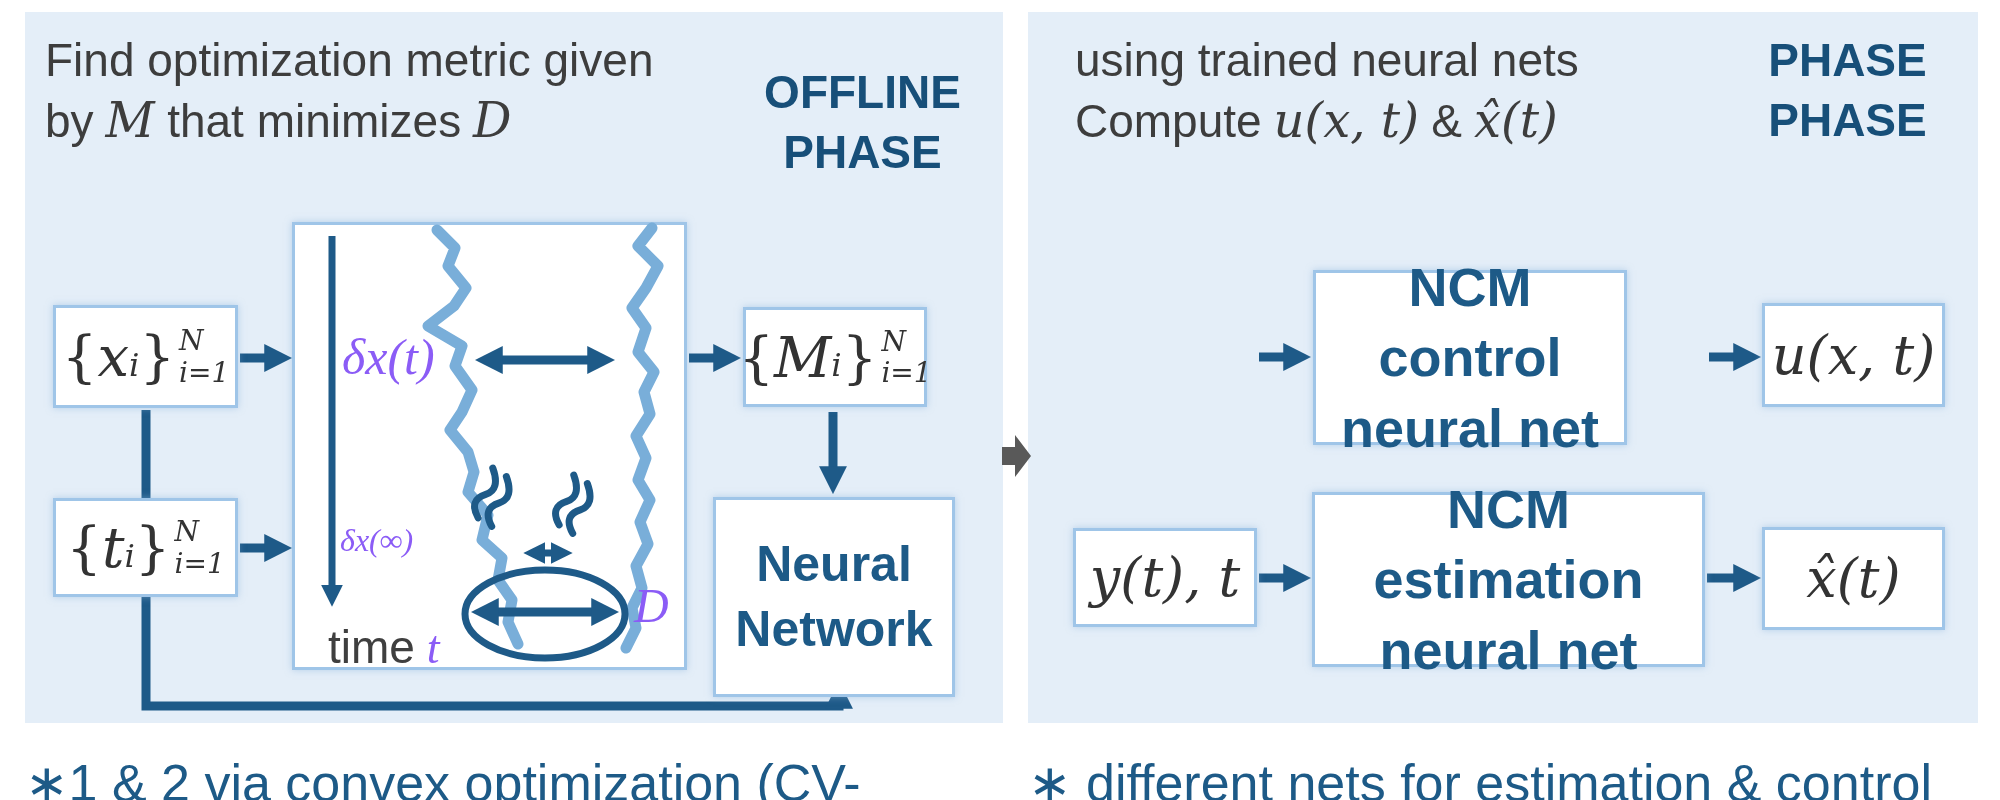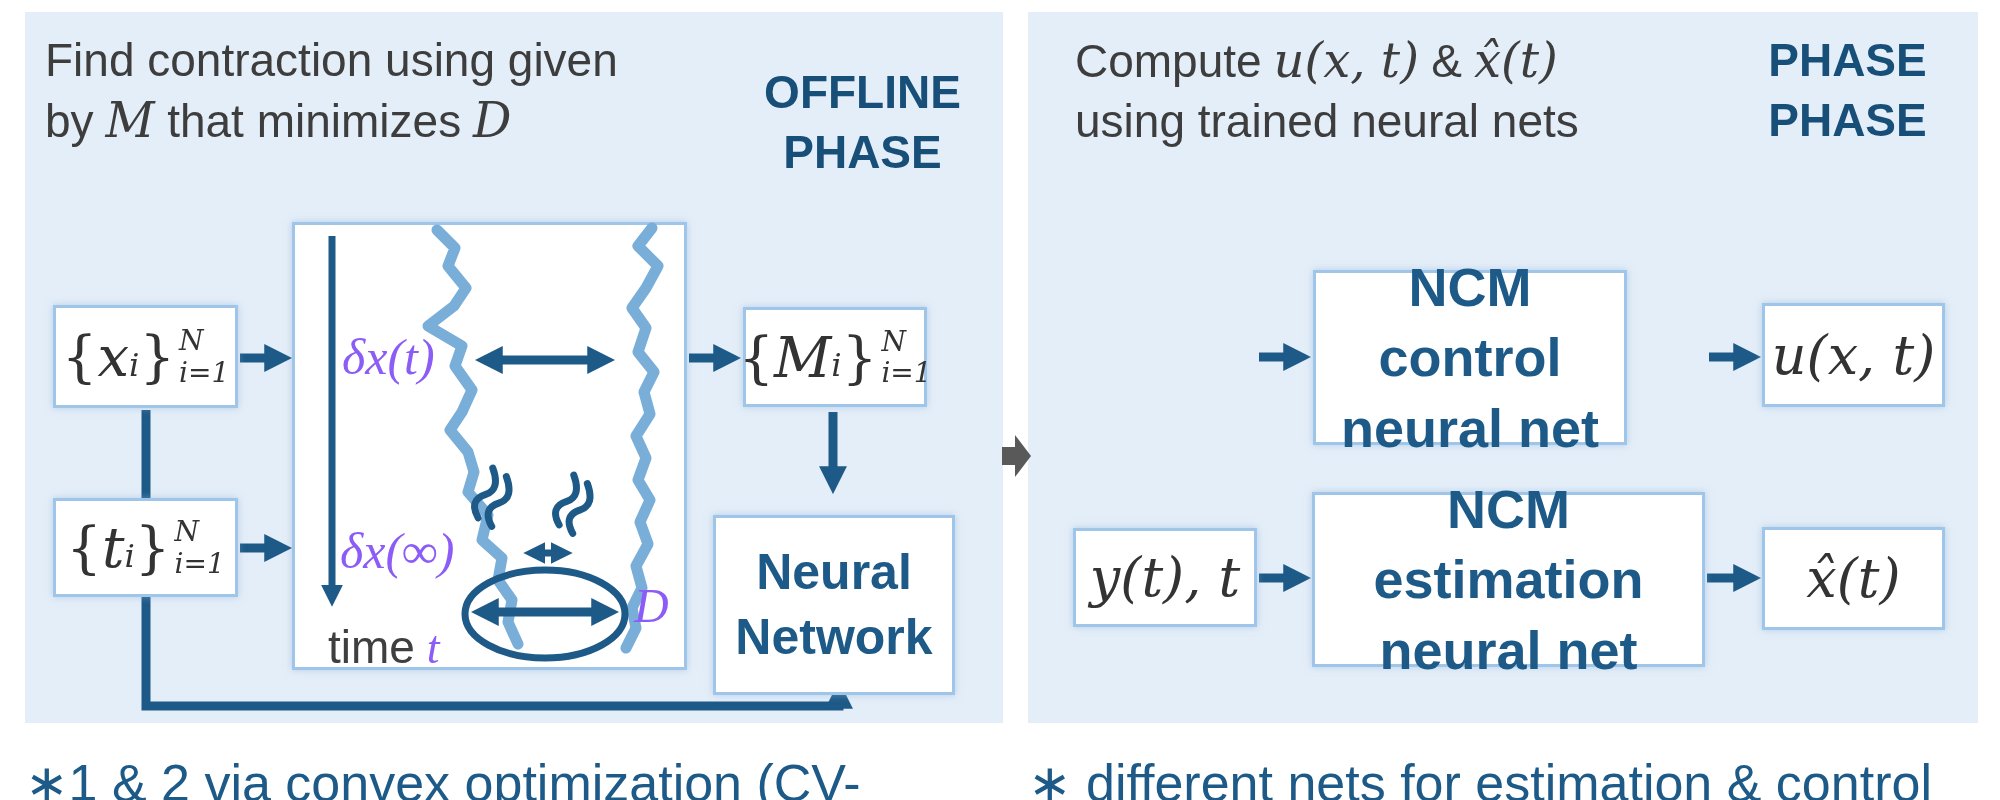--- a/index.html
+++ b/index.html
@@ -88,21 +88,21 @@
 
     <line class="ln" stroke-width="9" x1="1259" y1="357" x2="1300" y2="357" marker-end="url(#ah)"></line>
     <line class="ln" stroke-width="9" x1="1709" y1="357" x2="1750" y2="357" marker-end="url(#ah)"></line>
     <line class="ln" stroke-width="9" x1="1259" y1="578" x2="1300" y2="578" marker-end="url(#ah)"></line>
     <line class="ln" stroke-width="9" x1="1707" y1="578" x2="1750" y2="578" marker-end="url(#ah)"></line>
 
     <polygon points="1002,447 1015,447 1015,435 1031,456 1015,477 1015,465 1002,465" fill="var(--gray_arrow)"></polygon>
   </svg>
 
   <div class="title" style="left:45px;top:30px;">
-    <div>Find contraction using given</div>
+    <div>Find optimization metric given</div>
     <div>
       <span class="mr">by</span><span class="mvar mr">M</span><span class="mr">that minimizes</span><span class="mvar">D</span>
     </div>
   </div>
 
   <div class="phase" style="left:755px;margin-top:32px;">
     <div>OFFLINE</div>
     <div>PHASE</div>
   </div>
 
@@ -138,41 +138,41 @@
         <span class="it">M</span>
         <sub>i</sub>
         <span>}</span>
         <span class="stack">
           <span class="it">N</span>
           <span class="it">i=1</span>
         </span>
       </span>
   </div>
 
-  <div class="node" style="left:713px;top:515px;width:242px;height:180px">
+  <div class="node" style="left:713px;top:497px;width:242px;height:200px">
     <div class="netlabel" style="font-size:50px;">
       <div>Neural</div>
       <div>Network</div>
     </div>
   </div>
 
   <div class="traj-label" style="left:342px;top:328px;font-size:50px;">δx(t)</div>
-  <div class="traj-label" style="left:340px;top:522px;font-size:50px;">δx(∞)</div>
+  <div class="traj-label" style="left:340px;top:522px;font-size:32px;">δx(∞)</div>
   <div style="position:absolute;left:328px;top:620px;font-size:46px;color:#3f3f3f;">
     <span class="mr">time</span><span class="traj-label" style="position:static;">t</span>
   </div>
   <div class="traj-label" style="left:634px;top:578px;font-size:48px;">D</div>
 
   <div class="caption" style="left:25px;width:980px;">∗1 &amp; 2 via convex optimization (CV-STEM)</div>
 
   <div class="title" style="left:1075px;top:30px;">
+    <div>using trained neural nets</div>
     <div>
       <span class="mr">Compute</span><span class="mvar mr">u(x, t)</span><span class="mr">&amp;</span><span class="mvar">x̂(t)</span>
     </div>
-    <div>using trained neural nets</div>
   </div>
 
   <div class="phase" style="left:1740px;">
     <div>PHASE</div>
     <div>PHASE</div>
   </div>
 
   <div class="node" style="left:1313px;top:270px;width:314px;height:175px">
     <div class="netlabel" style="font-size:54px;">
       <div>NCM control</div>

